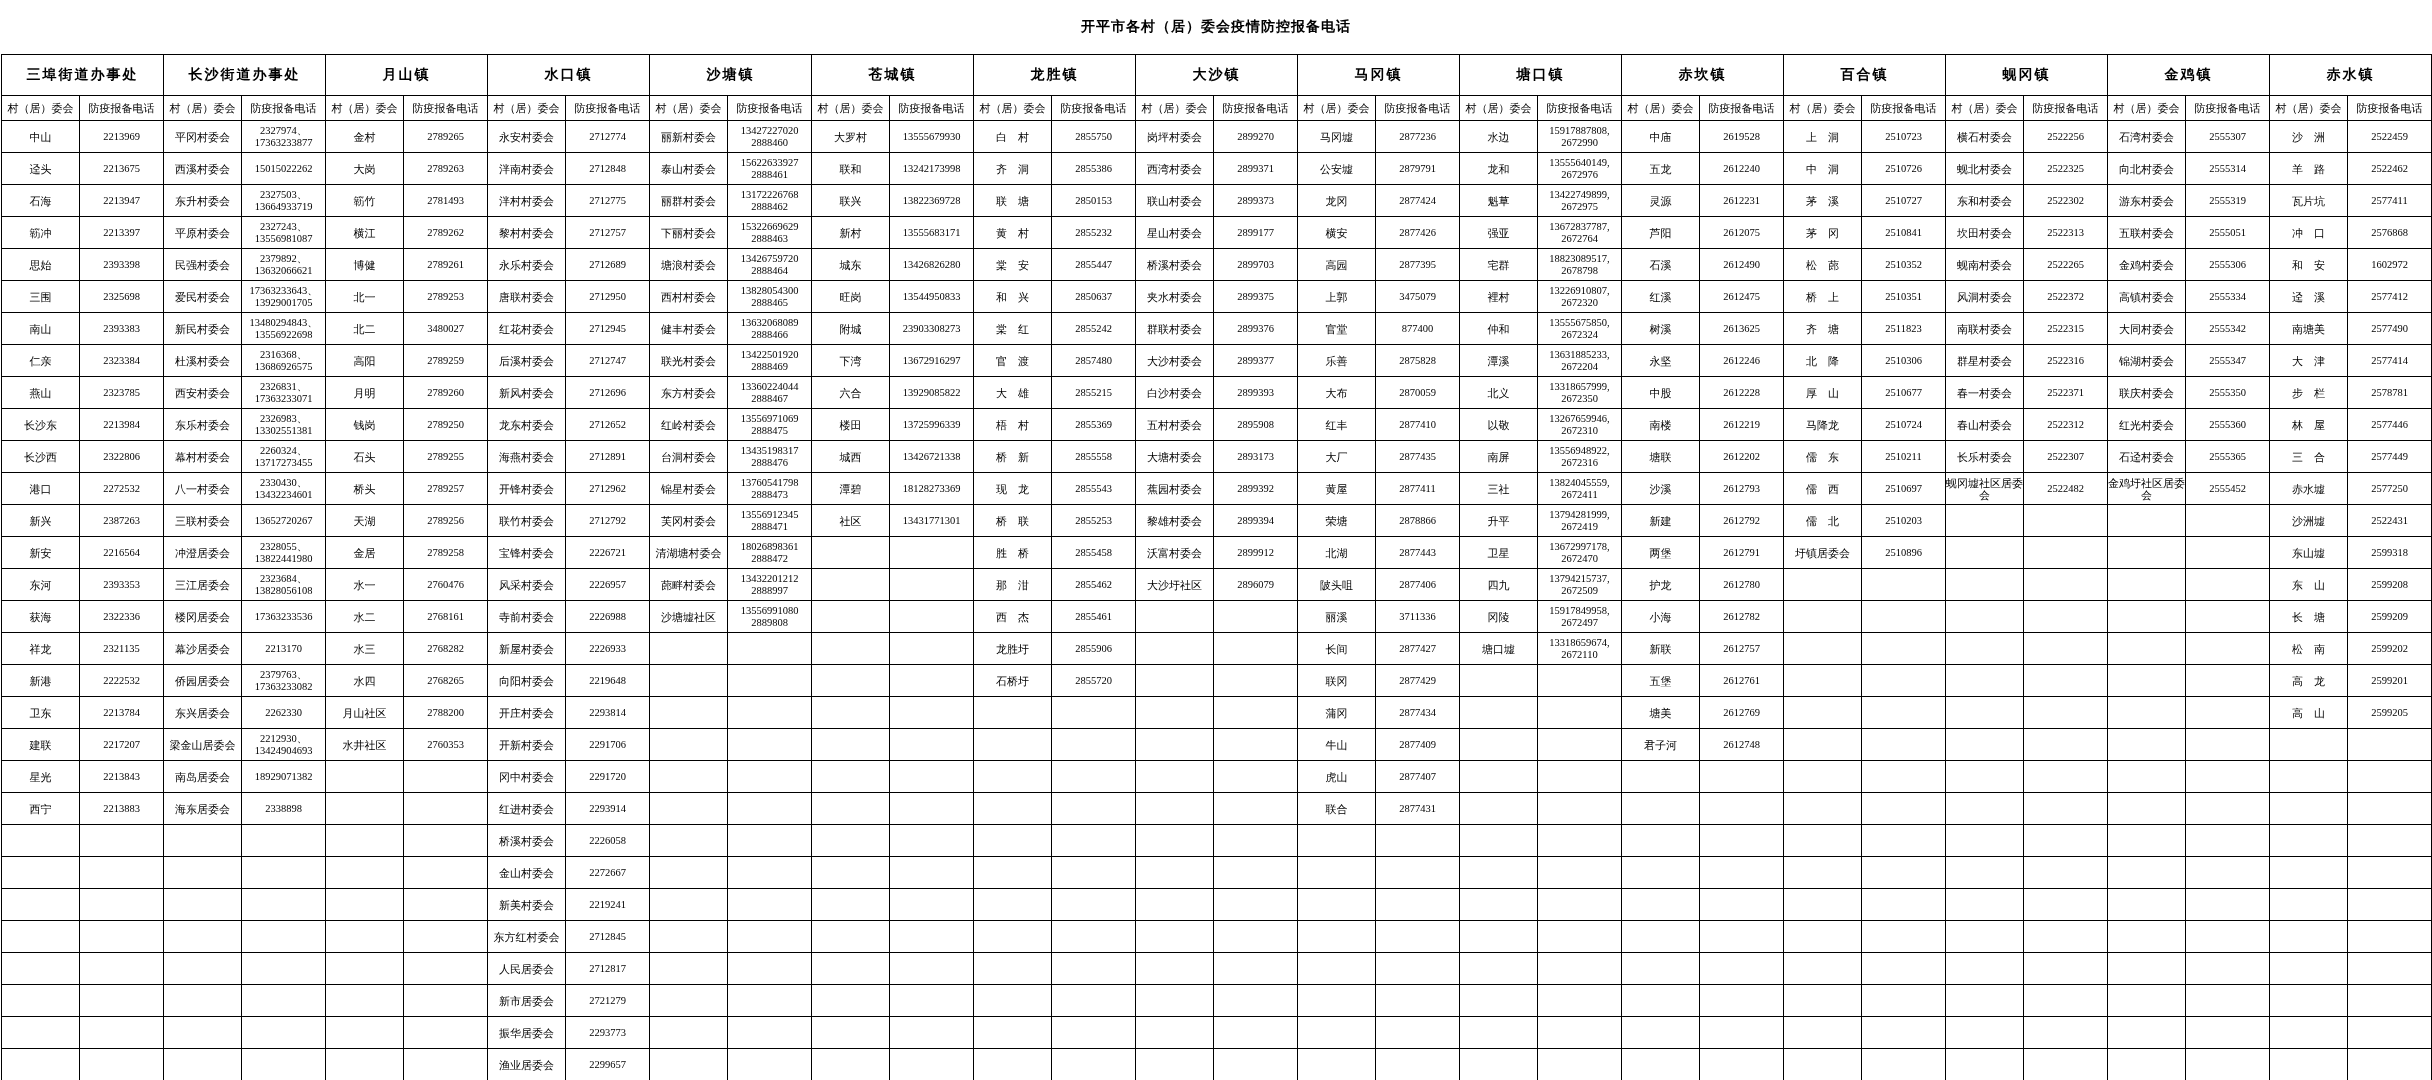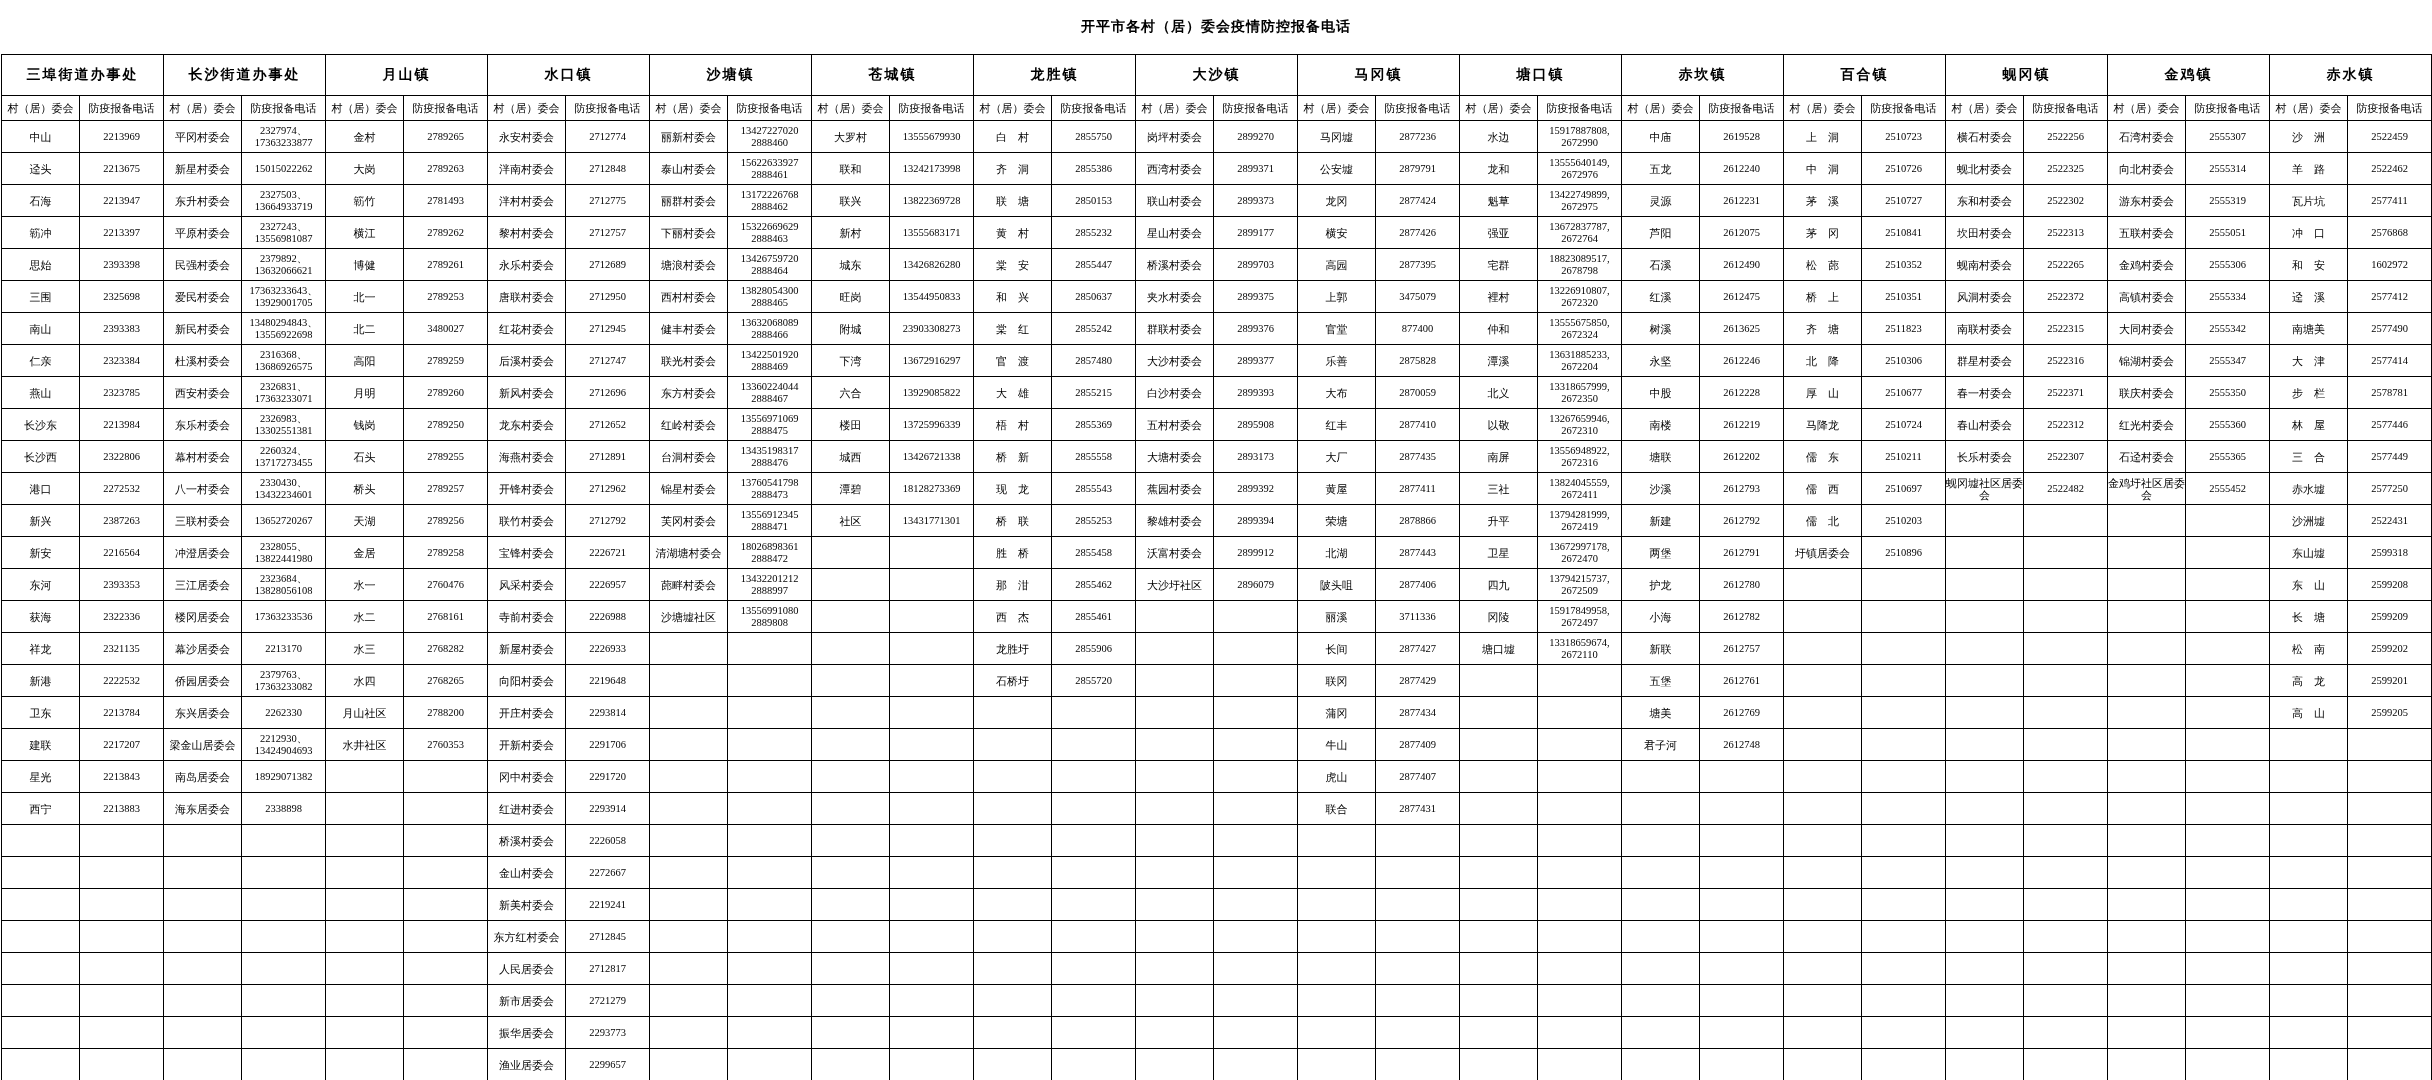--- a/index.html
+++ b/index.html
@@ -148,21 +148,21 @@
         <td class="name">横石村委会</td>
         <td class="phone">2522256</td>
         <td class="name">石湾村委会</td>
         <td class="phone">2555307</td>
         <td class="name">沙　洲</td>
         <td class="phone">2522459</td>
       </tr>
       <tr class="data-row">
         <td class="name">迳头</td>
         <td class="phone">2213675</td>
-        <td class="name">新星村委会</td>
+        <td class="name">西溪村委会</td>
         <td class="phone">15015022262</td>
         <td class="name">大岗</td>
         <td class="phone">2789263</td>
         <td class="name">泮南村委会</td>
         <td class="phone">2712848</td>
         <td class="name">泰山村委会</td>
         <td class="phone">15622633927
 2888461</td>
         <td class="name">联和</td>
         <td class="phone">13242173998</td>

